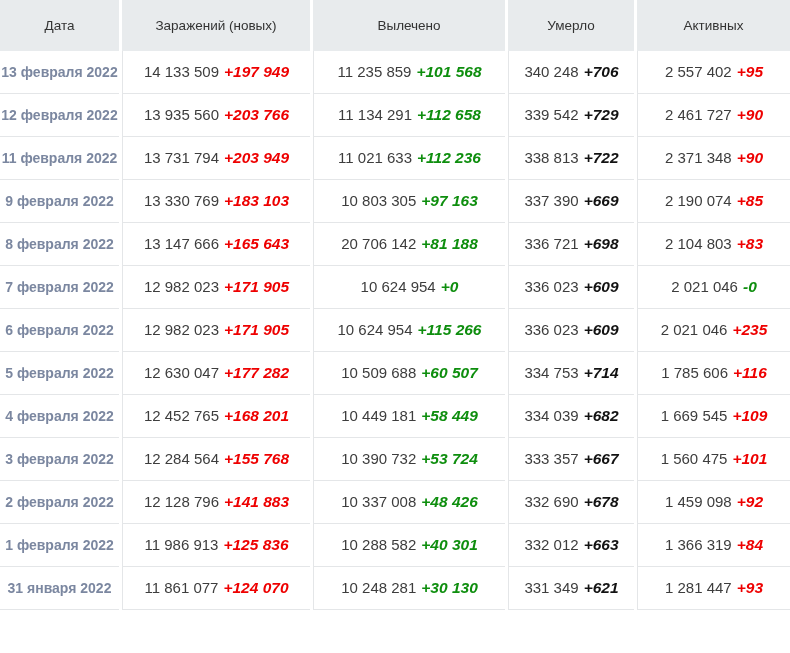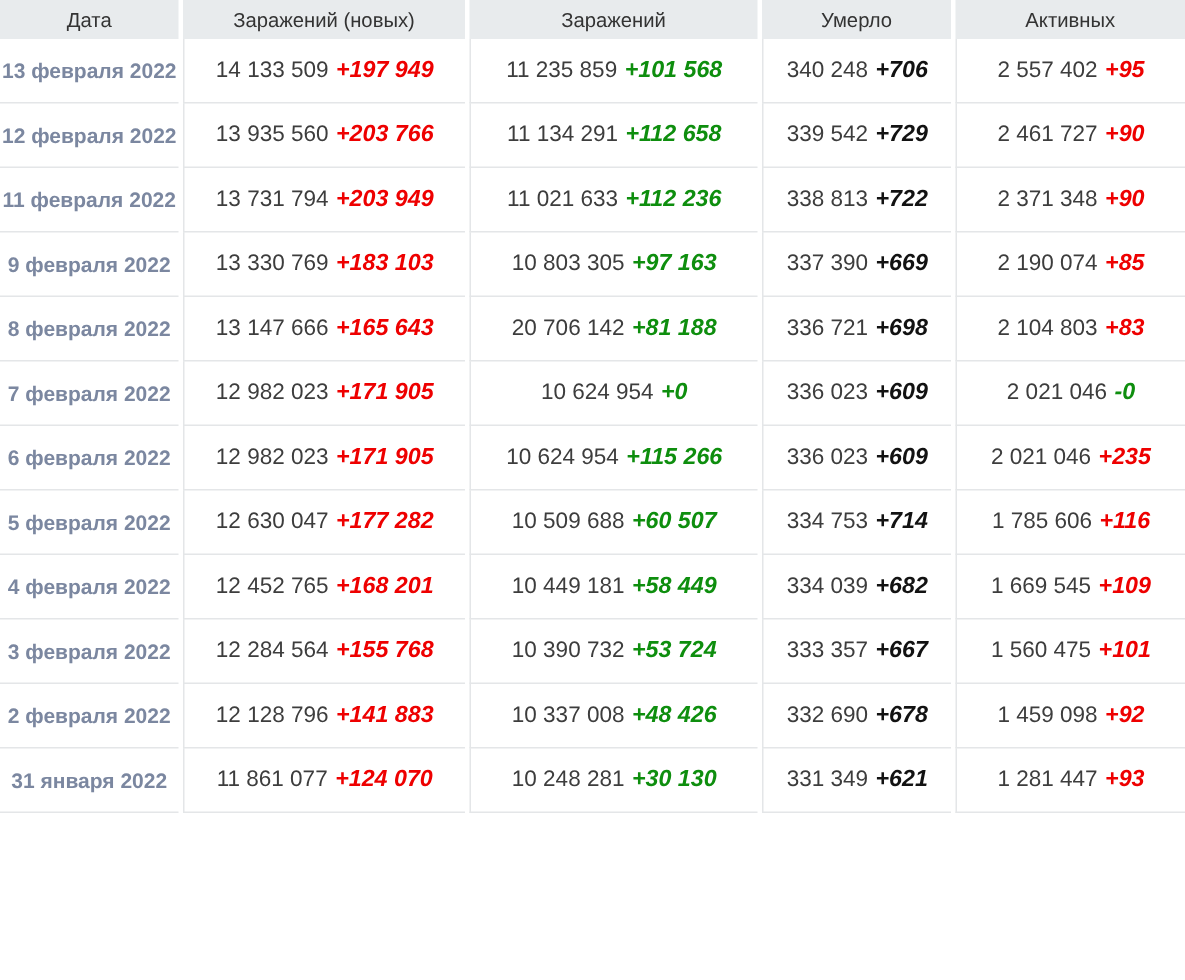--- a/index.html
+++ b/index.html
@@ -23,21 +23,21 @@
   }
   table.stats {
     border-collapse: separate;
     border-spacing: 3px 0;
     table-layout: fixed;
     width: 796px;
     margin-left: -3px;
   }
   thead th {
     background: var(--header-bg);
-    height: 26px;
+    height: 51px;
     padding: 0;
     font-size: 13.5px;
     font-weight: 400;
     color: var(--header-text);
     text-align: center;
     vertical-align: middle;
     white-space: nowrap;
   }
   tbody td {
     height: 43px;
@@ -75,21 +75,21 @@
     <col style="width:119px">
     <col style="width:188px">
     <col style="width:192px">
     <col style="width:126px">
     <col style="width:153px">
   </colgroup>
   <thead>
     <tr>
       <th>Дата</th>
       <th>Заражений (новых)</th>
-      <th>Заражений</th>
+      <th>Вылечено</th>
       <th>Умерло</th>
       <th>Активных</th>
     </tr>
   </thead>
   <tbody id="table-body">
       <tr>
         <td class="date">13 февраля 2022</td>
         <td><span class="num">14 133 509</span><span class="delta red">+197 949</span></td>
         <td><span class="num">11 235 859</span><span class="delta green">+101 568</span></td>
         <td><span class="num">340 248</span><span class="delta black">+706</span></td>
@@ -159,20 +159,27 @@
         <td><span class="num">1 560 475</span><span class="delta red">+101</span></td>
       </tr>
       <tr>
         <td class="date">2 февраля 2022</td>
         <td><span class="num">12 128 796</span><span class="delta red">+141 883</span></td>
         <td><span class="num">10 337 008</span><span class="delta green">+48 426</span></td>
         <td><span class="num">332 690</span><span class="delta black">+678</span></td>
         <td><span class="num">1 459 098</span><span class="delta red">+92</span></td>
       </tr>
       <tr>
+        <td class="date">1 февраля 2022</td>
+        <td><span class="num">11 986 913</span><span class="delta red">+125 836</span></td>
+        <td><span class="num">10 288 582</span><span class="delta green">+40 301</span></td>
+        <td><span class="num">332 012</span><span class="delta black">+663</span></td>
+        <td><span class="num">1 366 319</span><span class="delta red">+84</span></td>
+      </tr>
+      <tr>
         <td class="date">31 января 2022</td>
         <td><span class="num">11 861 077</span><span class="delta red">+124 070</span></td>
         <td><span class="num">10 248 281</span><span class="delta green">+30 130</span></td>
         <td><span class="num">331 349</span><span class="delta black">+621</span></td>
         <td><span class="num">1 281 447</span><span class="delta red">+93</span></td>
       </tr>
     </tbody>
 </table>
 
 </body></html>

